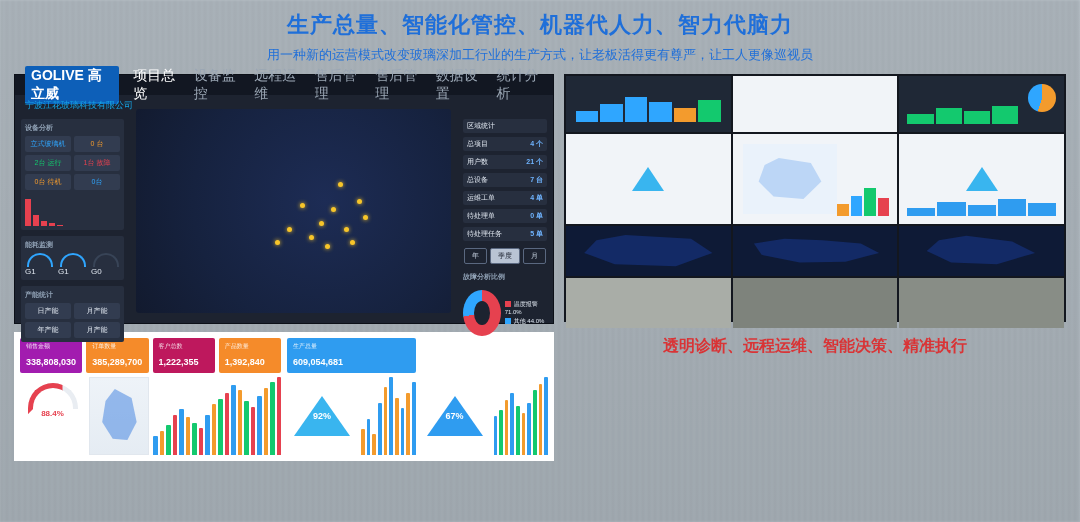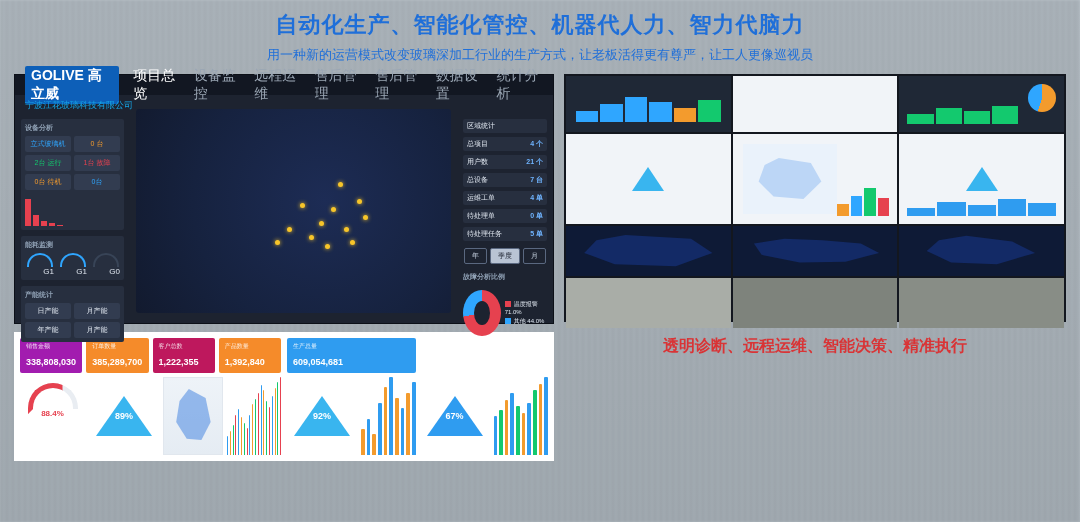--- a/index.html
+++ b/index.html
@@ -19,21 +19,21 @@
 .dp-body{display:flex;height:calc(100% - 20px)}
 .dp-left{width:115px;padding:24px 6px 6px;display:flex;flex-direction:column;gap:6px}
 .blk{background:#272f3f;border-radius:2px;padding:4px}
 .blk h6{font-size:7px;color:#8fa0b4;margin-bottom:3px}
 .grid2{display:grid;grid-template-columns:1fr 1fr;gap:3px}
 .chip{background:#323c50;border-radius:2px;font-size:7px;text-align:center;padding:3px 0}
 .chip.o{color:#f39b2d}.chip.g{color:#13c96e}.chip.r{color:#e6414f}.chip.b{color:#2fa6ff}
 .minibar{display:flex;align-items:flex-end;gap:2px;height:34px;margin-top:2px}
 .minibar span{width:6px;background:#e6414f}
 .gauges{display:flex;gap:4px}
-.ga{flex:1;text-align:right}
+.ga{flex:1;text-align:left}
 .ga .arc{width:26px;height:14px;border:2px solid #384457;border-bottom:0;border-radius:26px 26px 0 0;margin:0 auto}
 .ga .arc.on{border-color:#2fa6ff}
 .dp-center{flex:1;position:relative}
 .cn-map{position:absolute;inset:14px 6px 10px;background:radial-gradient(circle at 60% 45%,#1d2c55,#16223f 60%,#121a2e);border-radius:3px}
 .dot{position:absolute;width:5px;height:5px;background:#f7c52a;border-radius:50%;box-shadow:0 0 4px #f7c52a}
 .dp-right{width:96px;padding:24px 6px 6px;display:flex;flex-direction:column;gap:4px}
 .kv{display:flex;justify-content:space-between;background:#272f3f;padding:2px 4px;border-radius:2px;font-size:7px}
 .kv b{color:#6fb4ff}
 .pill{display:inline-block;border:1px solid #5a6880;border-radius:2px;padding:2px 7px;font-size:7px;color:#c8d3e2}
 .pill.on{background:#b9c4d4;color:#1d2330}
@@ -67,21 +67,21 @@
 .maps{background:#0e1a36}
 .maps .m{position:absolute;inset:6px;background:#132a66;clip-path:polygon(35% 8%,78% 18%,92% 55%,68% 90%,28% 85%,8% 55%,16% 22%)}
 .wtri{width:0;height:0;border-left:16px solid transparent;border-right:16px solid transparent;border-bottom:24px solid #39b5ef;position:absolute;left:50%;top:50%;transform:translate(-50%,-50%)}
 .cams{background:#a9ada7}
 .tagline{text-align:center;font-size:16px;font-weight:700;color:#d93436;margin-top:6px}
 </style>
 </head>
 <body>
 <div class="bg-industrial"></div>
 
-<div class="headline">自动化生产、智能化管控、机器代人力、智力代脑力</div>
+<div class="headline">生产总量、智能化管控、机器代人力、智力代脑力</div>
 <div class="subhead">用一种新的运营模式改变玻璃深加工行业的生产方式，让老板活得更有尊严，让工人更像巡视员</div>
 
 <div class="stage">
  <div class="left-col">
 
   <div class="dark-panel">
     <div class="dp-head">
       <span class="brand">GOLIVE 高立威</span>
       <span class="navitm active">项目总览</span>
       <span class="navitm">设备监控</span>
@@ -206,24 +206,20 @@
         <div class="stat sg"><small>销售金额</small><b>338,808,030</b></div>
         <div class="stat so"><small>订单数量</small><b>385,289,700</b></div>
         <div class="stat sr"><small>客户总数</small><b>1,222,355</b></div>
         <div class="stat so"><small>产品数量</small><b>1,392,840</b></div>
       </div>
       <div class="wc-charts">
         <div class="gauge2">
               <div class="garc"></div>
               <div style="text-align:center;font-size:8px;color:#e6414f;font-weight:700">88.4%</div>
             </div>
-        <div class="tri">
-              <div class="t1"></div>
-              <span>89%</span>
-            </div>
         <div class="mini-map">
               <div class="shp"></div>
             </div>
         <div class="bars" id="barsA">
               <span style="height: 24.1379%; background: rgb(47, 156, 240);"></span>
               <span style="height: 31.0345%; background: rgb(243, 155, 45);"></span>
               <span style="height: 37.931%; background: rgb(19, 201, 110);"></span>
               <span style="height: 51.7241%; background: rgb(230, 65, 79);"></span>
               <span style="height: 58.6207%; background: rgb(47, 156, 240);"></span>
               <span style="height: 48.2759%; background: rgb(243, 155, 45);"></span>

